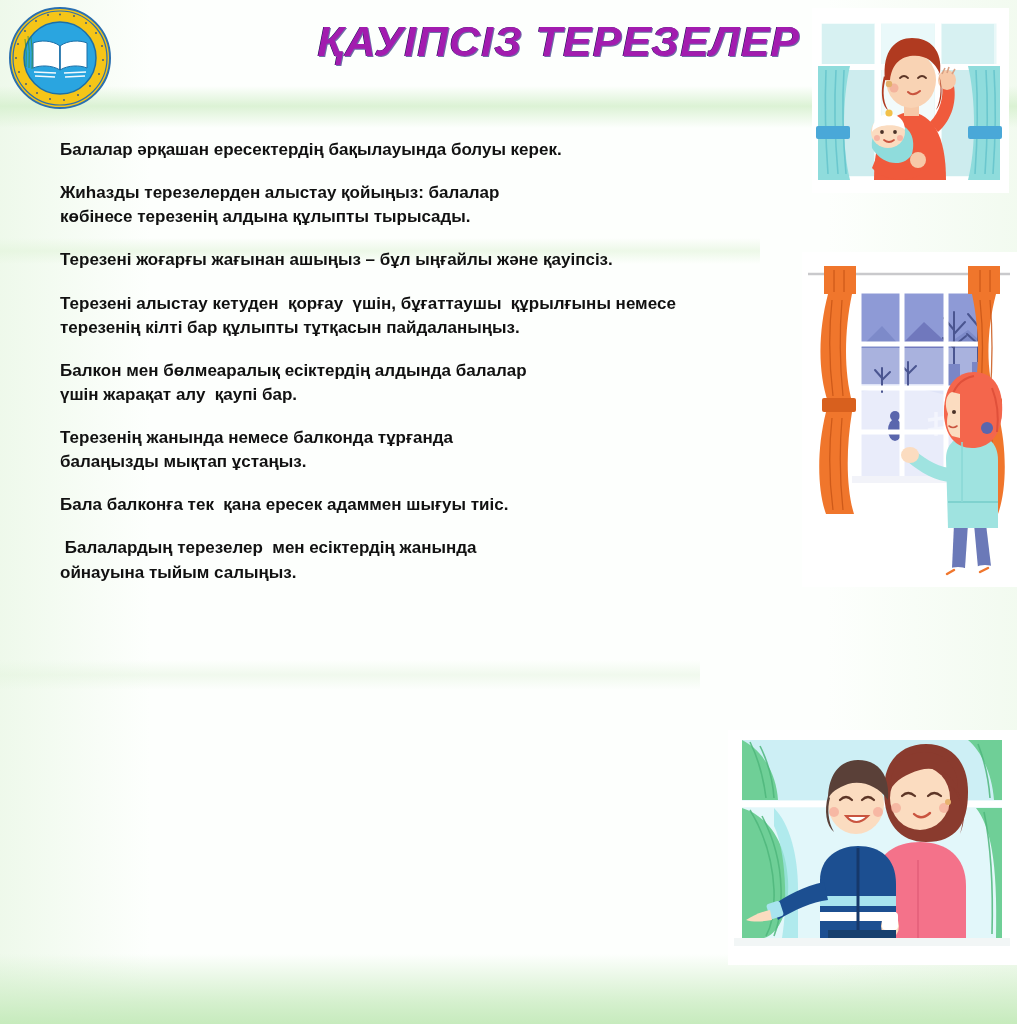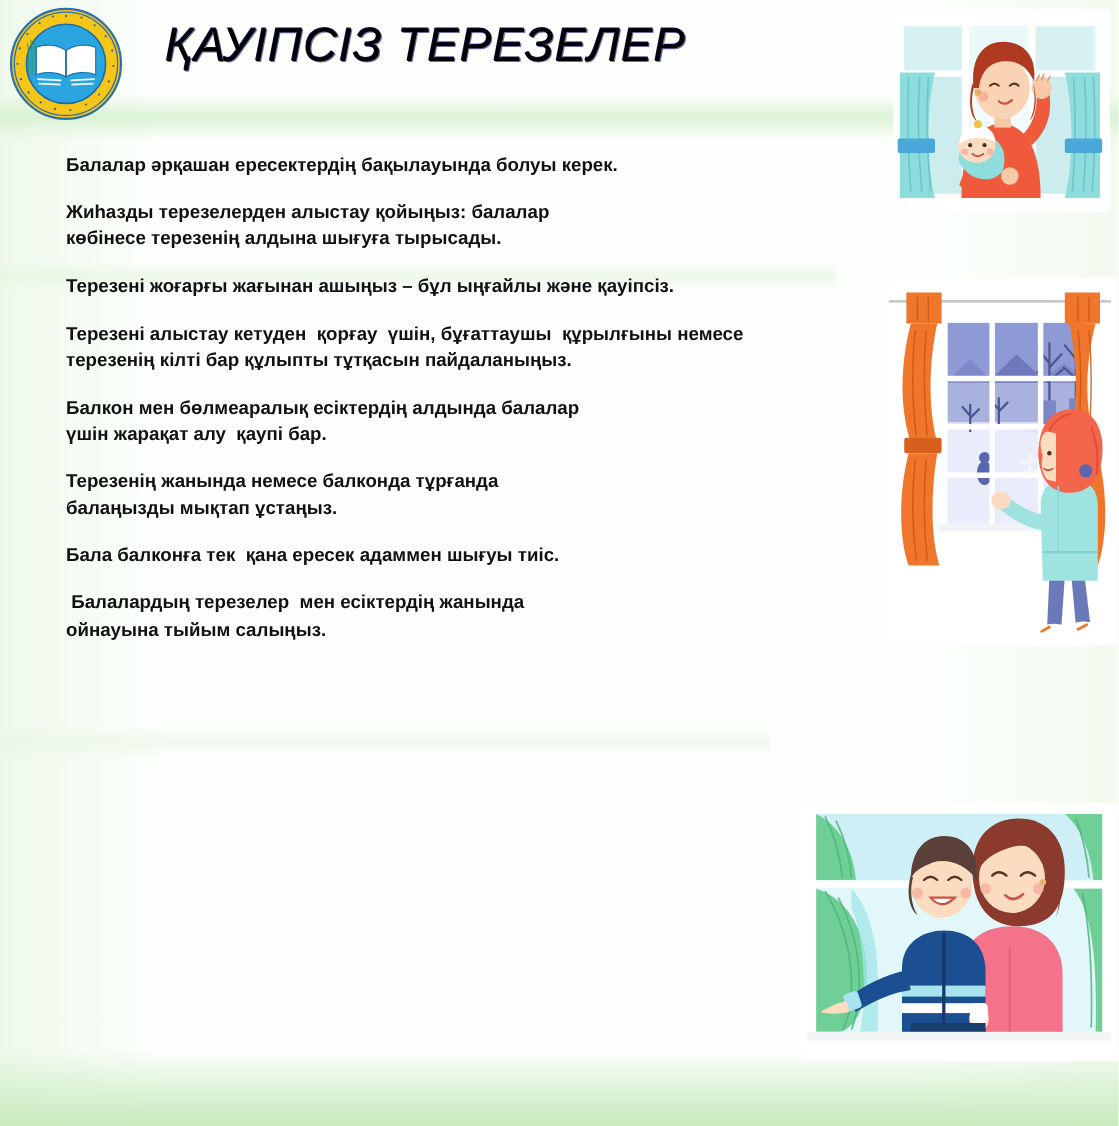--- a/index.html
+++ b/index.html
@@ -73,26 +73,26 @@
     position: absolute;
     left: 8px; top: 6px;
     width: 104px; height: 104px;
   }
 
   
   #title {
     position: absolute;
     left: 150px; top: 17px;
     width: 650px;
-    text-align: left;
+    text-align: right;
     font-size: 43px;
-    font-weight: normal;
+    font-weight: bold;
     font-style: italic;
     letter-spacing: 1px;
-    color: #000000;
+    color: #a21caf;
     text-shadow: 1px 1px 0 #6e6ea8, -0.5px -0.5px 0 #0d0d4a;
     white-space: nowrap;
   }
 
   
   #body-text {
     position: absolute;
     left: 60px; top: 138px;
     width: 880px;
   }
@@ -175,21 +175,21 @@
         <path d="M17 33 Q19 47 18 61"></path>
       </g>
     </svg>
   </div>
 
   <div id="title">ҚАУІПСІЗ ТЕРЕЗЕЛЕР</div>
 
   <div id="body-text">
     <p class="para">Балалар әрқашан ересектердің бақылауында болуы керек.</p>
     <p class="para">Жиһазды терезелерден алыстау қойыңыз: балалар
-көбінесе терезенің алдына шығуға тырысады.</p>
+көбінесе терезенің алдына құлыпты тырысады.</p>
     <p class="para">Терезені жоғарғы жағынан ашыңыз – бұл ыңғайлы және қауіпсіз.</p>
     <p class="para">Терезені алыстау кетуден  қорғау  үшін, бұғаттаушы  құрылғыны немесе
 терезенің кілті бар құлыпты тұтқасын пайдаланыңыз.</p>
     <p class="para">Балкон мен бөлмеаралық есіктердің алдында балалар
 үшін жарақат алу  қаупі бар.</p>
     <p class="para">Терезенің жанында немесе балконда тұрғанда
 балаңызды мықтап ұстаңыз.</p>
     <p class="para">Бала балконға тек  қана ересек адаммен шығуы тиіс.</p>
     <p class="para"> Балалардың терезелер  мен есіктердің жанында
 ойнауына тыйым салыңыз.</p>

